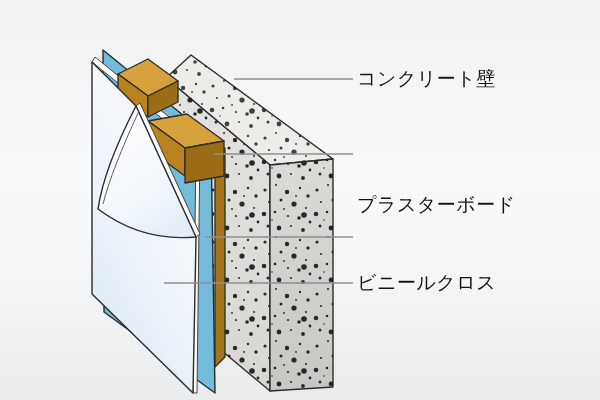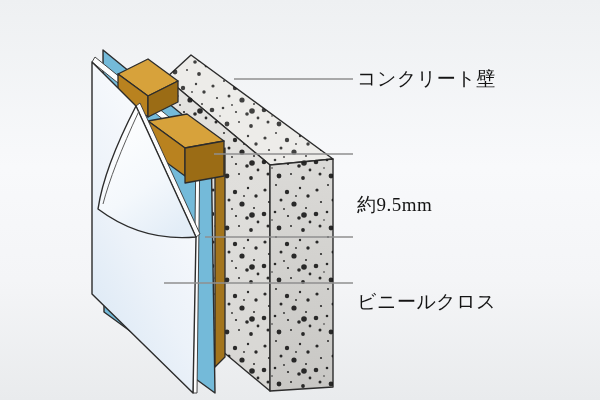--- a/index.html
+++ b/index.html
@@ -9,21 +9,21 @@
     font-family:"Liberation Serif","DejaVu Serif",serif;
   }
   #stage{position:absolute;left:0;top:0;width:600px;height:400px;margin-top:26px;}
   .label{
     position:absolute;color:#141414;font-size:19px;line-height:26px;
     letter-spacing:.5px;white-space:nowrap;
   }
   .lbl-concrete{left:357px;top:40px;}
   .lbl-wood{left:357px;top:116px;}
   .lbl-plasterboard{left:357px;top:166px;}
-  .lbl-vinyl{left:357px;top:263px;}
+  .lbl-vinyl{left:357px;top:244px;}
 </style>
 </head>
 <body>
 
 <div id="stage">
 <svg width="600" height="400" viewBox="0 0 600 400" xmlns="http://www.w3.org/2000/svg">
   <defs>
     <linearGradient id="frontGrad" x1="0" y1="0" x2="0" y2="1">
       <stop offset="0" stop-color="#e4e3e0"></stop>
           <stop offset="1" stop-color="#d7d6d3"></stop>
@@ -116,18 +116,18 @@
     <line x1="205" y1="211" x2="353" y2="211"></line>
     <line x1="164" y1="257" x2="353" y2="257"></line>
   </g>
 </svg>
 
   
   <div class="label lbl-concrete">
     <div>コンクリート壁</div>
   </div>
   <div class="label lbl-plasterboard">
-    <div>約9.5mm</div>
+    <div>プラスターボード</div>
   </div>
   <div class="label lbl-vinyl">
     <div>ビニールクロス</div>
   </div>
 </div>
 
 </body></html>

